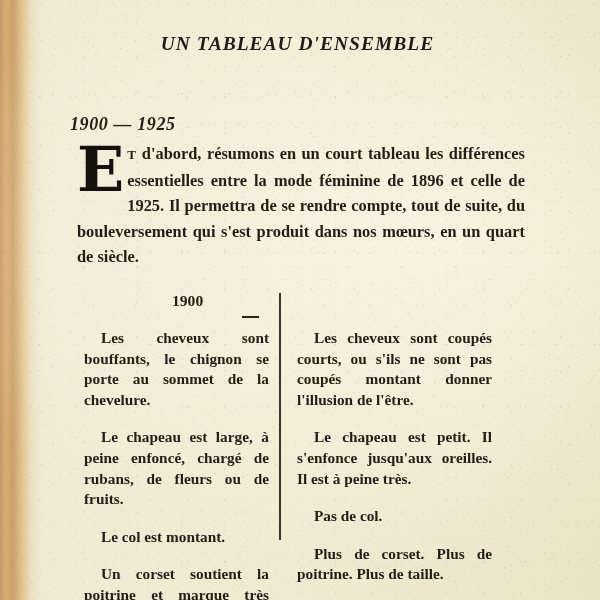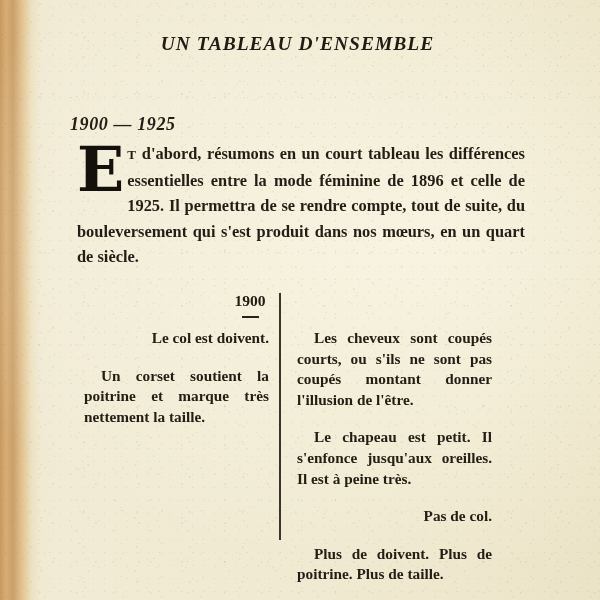--- a/index.html
+++ b/index.html
@@ -130,21 +130,21 @@
     letter-spacing: 0.3px;
   }
 
   
   .col-head {
     position: absolute;
     top: 292px;
     font-size: 15.6px;
     font-weight: 700;
     color: #231d15;
-    text-align: center;
+    text-align: left;
   }
   .col-head .rule {
     width: 17px;
     height: 2px;
     background: #2a2319;
     margin: 6px auto 0;
   }
   #head-1900 { left: 102px; width: 156px; }
   #head-1925 { left: 300px; width: 156px; }
 
@@ -169,21 +169,21 @@
     text-justify: inter-word;
   }
   #col-left  { left: 14px;  width: 185px; }
   #col-right { left: 227px; width: 195px; }
 
   .entry {
     margin: 0 0 17px 0;
     text-indent: 17px;
   }
   .entry:last-child { margin-bottom: 0; }
-  .entry.short { text-align: right; }
+  .entry.short { text-align: left; }
 </style>
 </head>
 <body>
 
 <div id="page">
 
   <div id="grain"></div>
   <div id="grain2"></div>
 
   <div id="content">
@@ -197,25 +197,27 @@
 
     <div class="col-head" id="head-1900">
       <span>1900</span>
       <div class="rule"></div>
     </div>
 
 
     <div class="divider"></div>
 
     <div class="col" id="col-left">
-      <p class="entry short">Le col est doivent.</p>
+      <p class="entry">Les cheveux sont bouffants, le chignon se porte au sommet de la chevelure.</p>
+      <p class="entry">Le chapeau est large, à peine enfoncé, chargé de rubans, de fleurs ou de fruits.</p>
+      <p class="entry short">Le col est montant.</p>
       <p class="entry">Un corset soutient la poitrine et marque très nettement la taille.</p>
     </div>
 
     <div class="col" id="col-right">
       <p class="entry">Les cheveux sont coupés courts, ou s'ils ne sont pas coupés montant donner l'illusion de l'être.</p>
       <p class="entry">Le chapeau est petit. Il s'enfonce jusqu'aux oreilles. Il est à peine très.</p>
       <p class="entry short">Pas de col.</p>
-      <p class="entry">Plus de doivent. Plus de poitrine. Plus de taille.</p>
+      <p class="entry">Plus de corset. Plus de poitrine. Plus de taille.</p>
     </div>
 
   </div>
 </div>
 
 </body></html>

